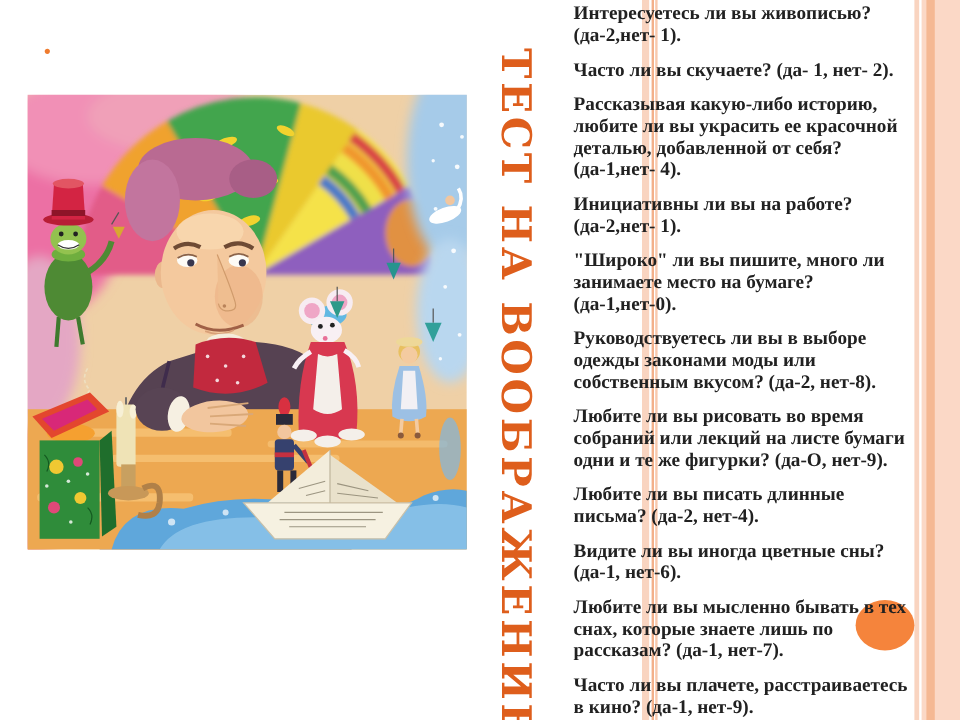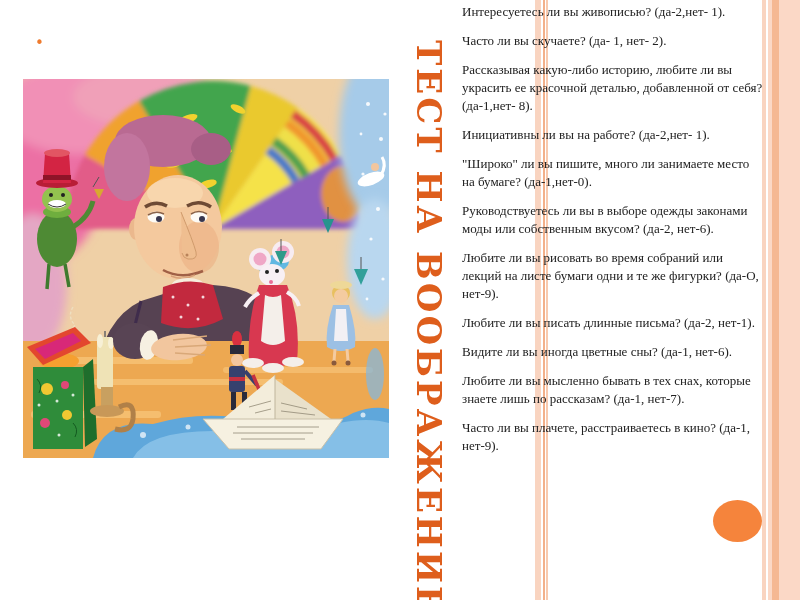--- a/index.html
+++ b/index.html
@@ -31,23 +31,23 @@
     position:absolute; left:447px; top:40px; z-index:2;
     transform:rotate(90deg); transform-origin:0 0;
     white-space:nowrap;
     font-family:"DejaVu Serif", serif; font-weight:700;
     font-size:34px; letter-spacing:3px; line-height:1.1;
     color:var(--accent,#DE5E1C);
   }
 
   .questions { position:absolute; left:462px; top:3px; width:302px; z-index:3; }
   .questions p {
-    margin:0 0 11px 0;
-    font-family:"Liberation Serif", serif; font-weight:normal;
-    font-size:13px; line-height:18px; color:var(--body-text,#212121);
+    margin:0 0 11px 16px;
+    font-family:"Liberation Serif", serif; font-weight:bold;
+    font-size:16px; line-height:18px; color:var(--body-text,#212121);
   }
 
   .deco-circle {
     position:absolute; left:713px; top:500px; width:49px; height:42px;
     border-radius:50%; background:var(--circle,#F5843C); z-index:2;
   }
 </style>
 </head>
 <body>
 
@@ -300,26 +300,26 @@
         </g>
       </g>
     </svg>
   </div>
 
   <div class="v-title">ТЕСТ НА ВООБРАЖЕНИЕ</div>
 
   <div class="questions">
     <p>Интересуетесь ли вы живописью? (да-2,нет- 1).</p>
     <p>Часто ли вы скучаете? (да- 1, нет- 2).</p>
-    <p>Рассказывая какую-либо историю, любите ли вы украсить ее красочной деталью, добавленной от себя? (да-1,нет- 8).</p>
+    <p>Рассказывая какую-либо историю, любите ли вы украсить ее красочной деталью, добавленной от себя? (да-1,нет- 4).</p>
     <p>Инициативны ли вы на работе? (да-2,нет- 1).</p>
     <p>"Широко" ли вы пишите, много ли занимаете место на бумаге? (да-1,нет-0).</p>
-    <p>Руководствуетесь ли вы в выборе одежды законами моды или собственным вкусом? (да-2, нет-6).</p>
+    <p>Руководствуетесь ли вы в выборе одежды законами моды или собственным вкусом? (да-2, нет-8).</p>
     <p>Любите ли вы рисовать во время собраний или лекций на листе бумаги одни и те же фигурки? (да-О, нет-9).</p>
-    <p>Любите ли вы писать длинные письма? (да-2, нет-1).</p>
+    <p>Любите ли вы писать длинные письма? (да-2, нет-4).</p>
     <p>Видите ли вы иногда цветные сны? (да-1, нет-6).</p>
     <p>Любите ли вы мысленно бывать в тех снах, которые знаете лишь по рассказам? (да-1, нет-7).</p>
     <p>Часто ли вы плачете, расстраиваетесь в кино? (да-1, нет-9).</p>
   </div>
 
   <div class="deco-circle"></div>
 
 </div>
 
 </body></html>

